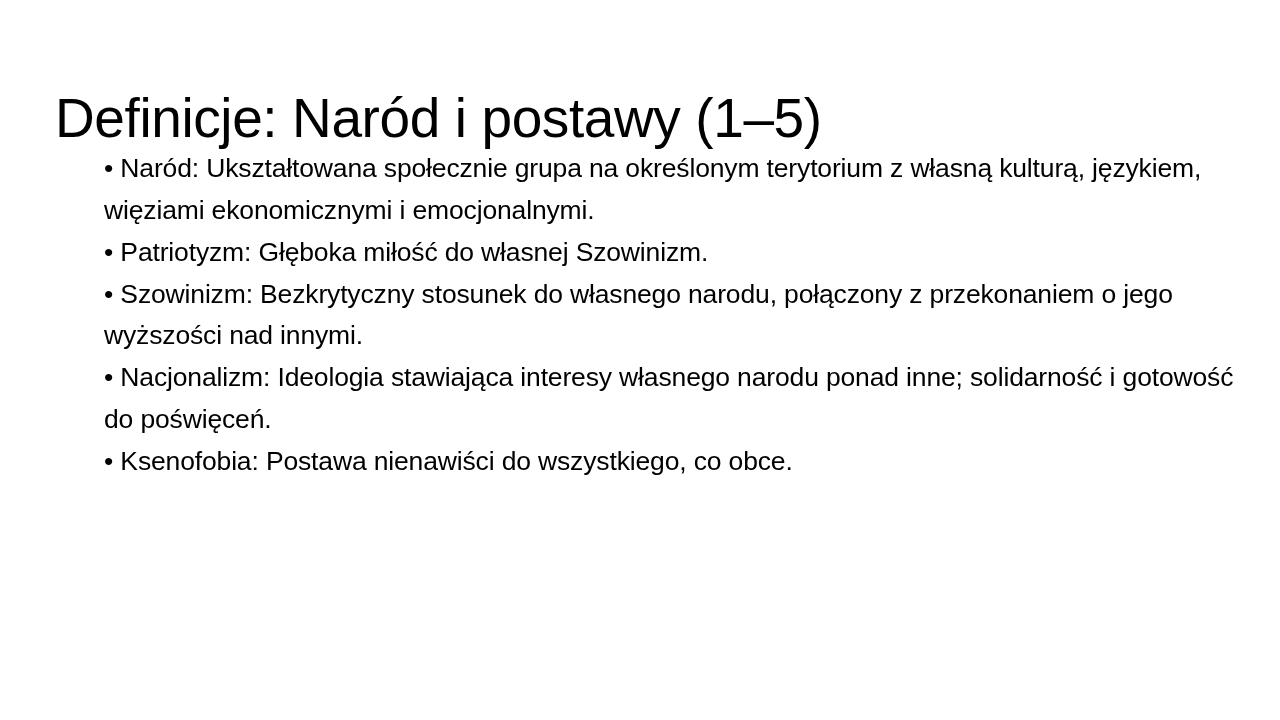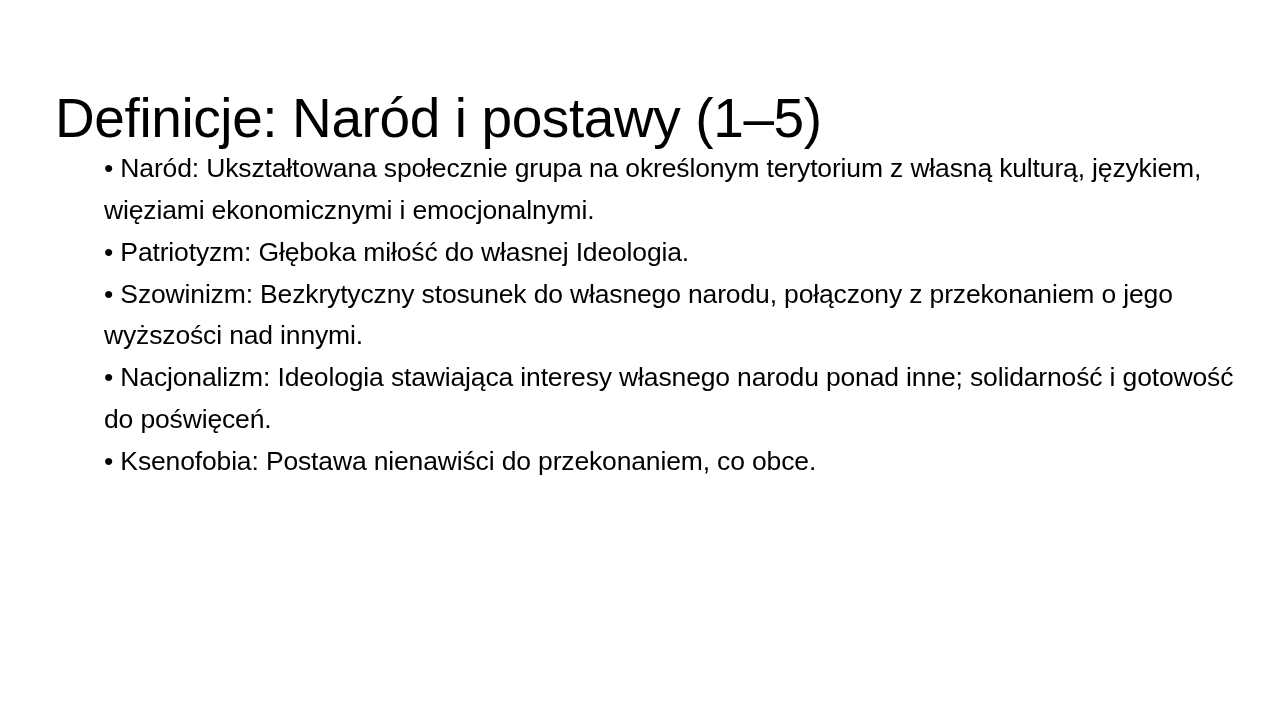--- a/index.html
+++ b/index.html
@@ -72,23 +72,23 @@
 <body>
 
 <div class="slide">
 
   <h1 class="slide-title">Definicje: Naród i postawy (1–5)</h1>
 
   <div class="body-block">
 
     <p class="bullet-item"><span class="bullet-marker">•</span><span class="bullet-text"> Naród: Ukształtowana społecznie grupa na określonym terytorium z własną kulturą, językiem, więziami ekonomicznymi i emocjonalnymi.</span></p>
 
-    <p class="bullet-item"><span class="bullet-marker">•</span><span class="bullet-text"> Patriotyzm: Głęboka miłość do własnej Ideologia.</span></p>
+    <p class="bullet-item"><span class="bullet-marker">•</span><span class="bullet-text"> Patriotyzm: Głęboka miłość do własnej Szowinizm.</span></p>
 
     <p class="bullet-item"><span class="bullet-marker">•</span><span class="bullet-text"> Szowinizm: Bezkrytyczny stosunek do własnego narodu, połączony z przekonaniem o jego wyższości nad innymi.</span></p>
 
     <p class="bullet-item"><span class="bullet-marker">•</span><span class="bullet-text"> Nacjonalizm: Ideologia stawiająca interesy własnego narodu ponad inne; solidarność i gotowość do poświęceń.</span></p>
 
-    <p class="bullet-item"><span class="bullet-marker">•</span><span class="bullet-text"> Ksenofobia: Postawa nienawiści do przekonaniem, co obce.</span></p>
+    <p class="bullet-item"><span class="bullet-marker">•</span><span class="bullet-text"> Ksenofobia: Postawa nienawiści do wszystkiego, co obce.</span></p>
 
   </div>
 
 </div>
 
 </body></html>

